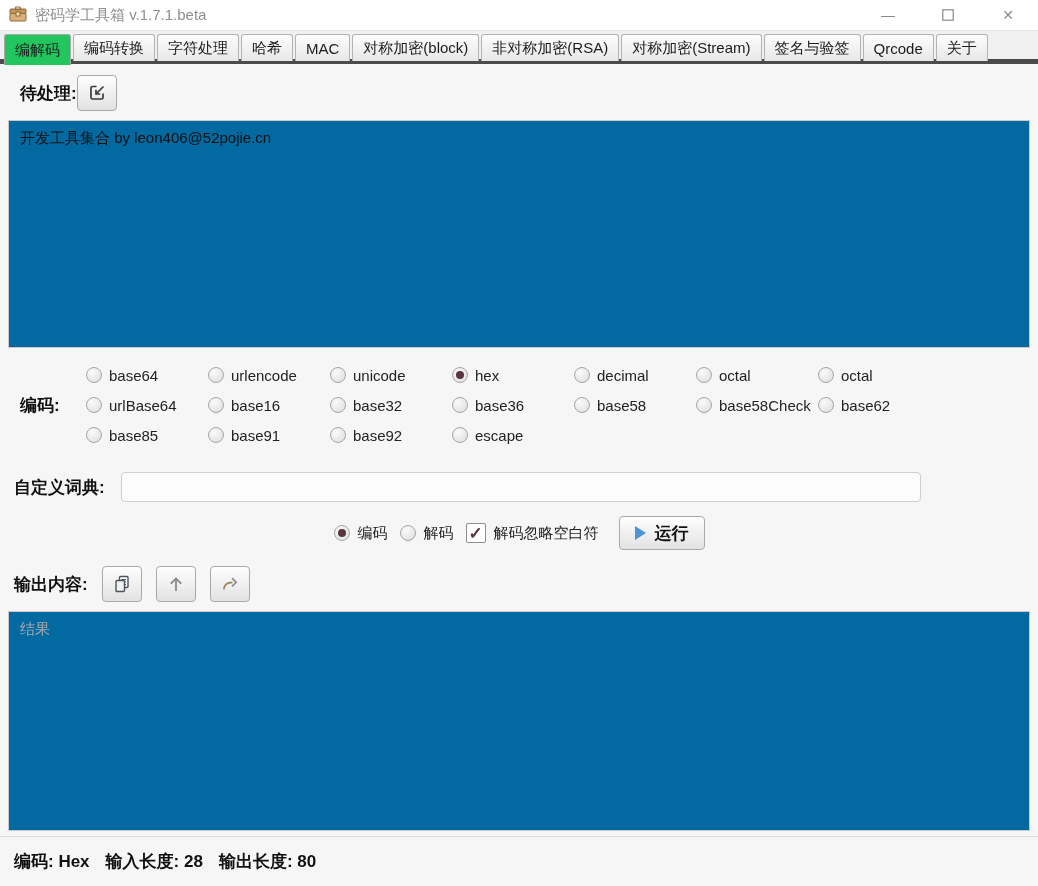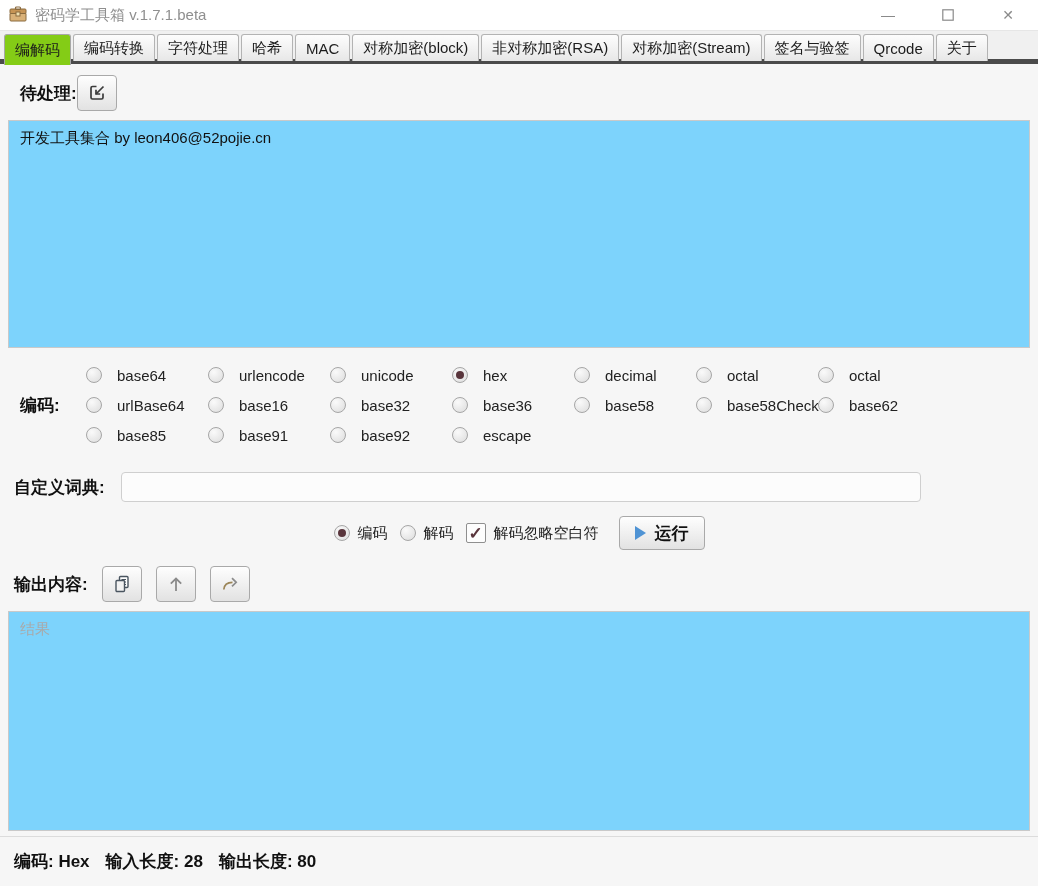--- a/index.html
+++ b/index.html
@@ -23,44 +23,44 @@
   .win-btn svg{display:block;}
   
   .tabbar{position:relative;height:34px;background:#f0f0f0;border-top:1px solid #e6e6e6;flex:none;}
   .tabs{position:absolute;left:4px;top:3px;display:flex;gap:2px;align-items:flex-start;}
   .tabstrip{position:absolute;left:0;right:0;bottom:0;height:5px;background:var(--strip);}
   .tab{
     position:relative;z-index:1;height:27px;padding:0 10px;font-size:15px;color:#1c1c1c;
     background:linear-gradient(#fdfdfd,#e7e7e7);border:1px solid #b3b3b3;border-bottom:none;
     border-radius:3px 3px 0 0;display:flex;align-items:center;white-space:nowrap;cursor:default;
   }
-  .tab.active{background:#84cc16;z-index:3;height:31px;border-color:#a8a8a8;}
+  .tab.active{background:#22c55e;z-index:3;height:31px;border-color:#a8a8a8;}
   
   .btn{
     background:linear-gradient(#fefefe,#e2e2e2);border:1px solid #a9a9a9;border-radius:4px;
     display:flex;align-items:center;justify-content:center;cursor:default;
   }
   .icon-btn{width:40px;height:36px;}
   
   .pending-row{display:flex;align-items:center;padding:11px 14px 9px 20px;flex:none;}
   .section-label{font-size:17px;font-weight:bold;color:#111;white-space:nowrap;}
   
   .bigtext{
-    margin:0 8px;border:1px solid #c9c9c9;background:#7dd3fc;resize:none;outline:none;
+    margin:0 8px;border:1px solid #c9c9c9;background:#0369a1;resize:none;outline:none;
     font-family:"Liberation Sans",sans-serif;font-size:15px;color:#111;padding:8px 11px;flex:none;
   }
   #input-area{height:228px;}
   #output-area{height:220px;}
   #output-area::placeholder{color:#a9a9a9;}
   
   .enc{display:flex;padding:12px 0 8px 0;flex:none;}
   .enc-label{width:86px;padding-left:20px;font-size:17px;font-weight:bold;color:#111;align-self:center;}
   .enc-rows{flex:1;}
   .enc-row{display:flex;height:30px;align-items:center;}
-  .opt{width:122px;display:flex;align-items:center;gap:15px;font-size:15px;color:#222;cursor:default;}
+  .opt{width:122px;display:flex;align-items:center;gap:7px;font-size:15px;color:#222;cursor:default;}
   .radio{
     width:16px;height:16px;border-radius:50%;flex:none;position:relative;
     background:radial-gradient(circle at 35% 30%,#fafafa,#dcdcdc);border:1px solid #a6a6a6;
   }
   .radio.sel::after{content:'';position:absolute;inset:3px;border-radius:50%;background:var(--accent);}
   
   .dict-row{display:flex;align-items:center;gap:16px;padding:14px 14px 4px 14px;flex:none;}
   .dict-input{
     width:800px;height:30px;border:1px solid #cfcfcf;border-radius:4px;background:#fcfcfc;
     font-family:"Liberation Sans",sans-serif;font-size:14px;padding:0 8px;outline:none;

